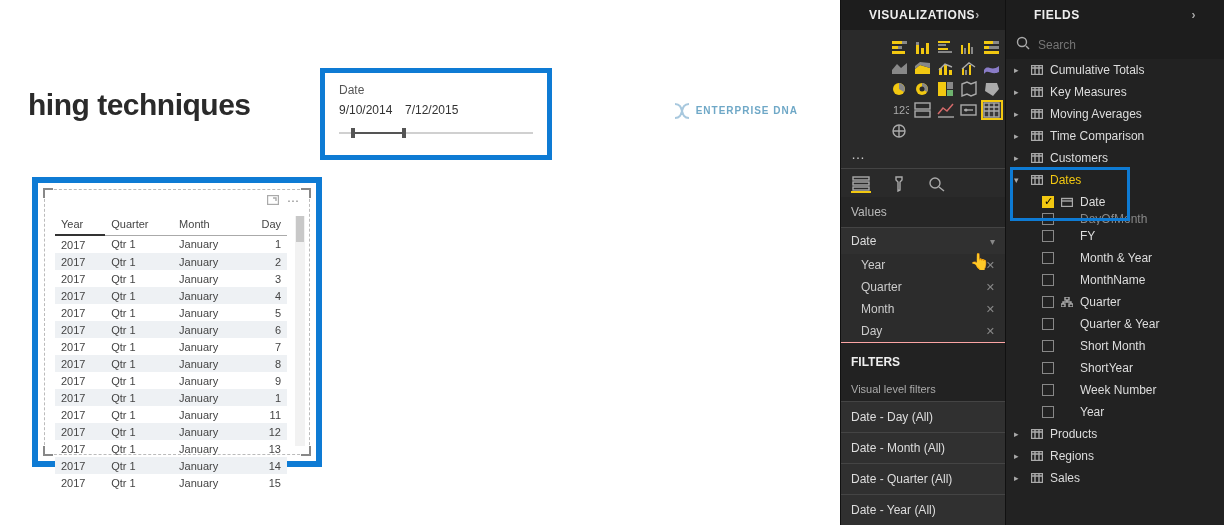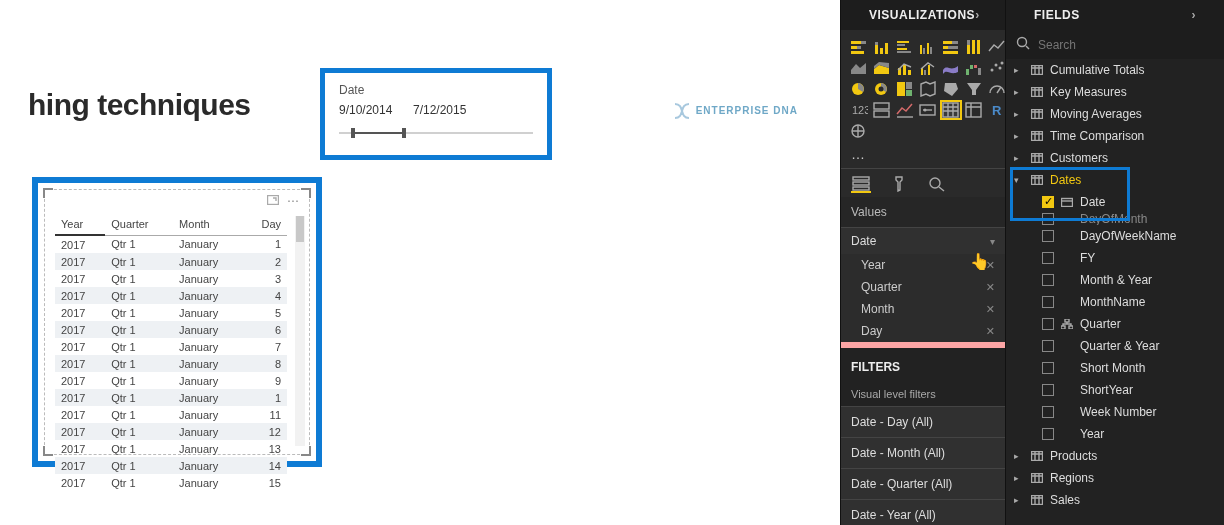--- a/index.html
+++ b/index.html
@@ -4,21 +4,21 @@
 <style>
   * { box-sizing: border-box; margin: 0; padding: 0; font-family: "Segoe UI", Arial, sans-serif; }
   html, body { width: 1224px; height: 525px; background: #fff; overflow: hidden; }
   .canvas { position: absolute; left: 0; top: 0; width: 840px; height: 525px; background: #fff; }
   .title { position: absolute; left: 0; top: 88px; font-size: 30px; font-weight: 800; color: #2a2a2a; letter-spacing: -0.5px; padding-left: 28px; }
   .logo { position: absolute; right: 42px; top: 102px; font-size: 10px; color: #6fa8c7; letter-spacing: 1px; font-weight: 700; }
   .logo svg { vertical-align: middle; margin-right: 4px; }
 
   .slicer-frame { position: absolute; left: 320px; top: 68px; width: 232px; height: 92px; border: 5px solid #0e7bd4; background: #fff; }
   .slicer-label { font-size: 12px; color: #555; margin: 10px 0 6px 14px; }
-  .slicer-dates { display: flex; gap: 12px; margin-left: 14px; font-size: 12px; color: #333; }
+  .slicer-dates { display: flex; gap: 4px; margin-left: 14px; font-size: 12px; color: #333; }
   .slicer-dates span { display:inline-block; width: 62px; }
   .slicer-bar { position: relative; margin: 10px 14px 0 14px; height: 12px; }
   .slicer-track { position: absolute; top: 5px; left: 0; right: 0; height: 2px; background: #d0d0d0; }
   .slicer-fill { position: absolute; top: 5px; left: 12px; width: 53px; height: 2px; background: #555; }
   .slicer-handle { position: absolute; top: 1px; width: 4px; height: 10px; background: #555; }
   .slicer-h1 { left: 12px; }
   .slicer-h2 { left: 63px; }
 
   .table-frame { position: absolute; left: 32px; top: 177px; width: 290px; height: 290px; border: 6px solid #0e7bd4; background: #fff; }
   .table-wrap { position: absolute; inset: 6px; border: 1px dashed #bbb; background: #fff; }
@@ -36,35 +36,35 @@
   table.data td:last-child, table.data th:last-child { text-align: right; }
   .vscroll { position: absolute; right: 4px; top: 26px; bottom: 8px; width: 10px; background: #f2f2f2; }
   .vthumb { position: absolute; top: 0; left: 1px; width: 8px; height: 26px; background: #c8c8c8; }
 
   
   .vis-panel { position: absolute; left: 840px; top: 0; width: 165px; height: 525px; background: #2a2a2a; color: #ccc; font-size: 12px; border-left: 1px solid #111; }
   .fields-panel { position: absolute; left: 1005px; top: 0; width: 219px; height: 525px; background: #222; color: #ccc; font-size: 12px; border-left: 1px solid #111; }
   .panel-header { height: 30px; line-height: 30px; padding: 0 28px; font-weight: 700; font-size: 12px; letter-spacing: 0.5px; color: #eee; background: #1d1d1d; display:flex; justify-content:space-between; align-items:center; }
   .panel-header .chev { color: #aaa; }
 
-  .viz-grid { display: grid; grid-template-columns: repeat(7, 20px); gap: 3px; padding: 8px 8px 4px 8px; }
+  .viz-grid { display: grid; grid-template-columns: repeat(7, 20px); gap: 3px; padding: 8px 8px 4px 8px; margin-left: 41px; }
   .viz-cell { width: 20px; height: 18px; display:flex; align-items:center; justify-content:center; }
   .viz-cell svg { width: 18px; height: 16px; }
   .viz-sel { outline: 2px solid #f2c811; outline-offset: -1px; background:#3a3a3a; }
   .viz-more { padding: 2px 10px 6px 10px; color: #ccc; font-size: 14px; letter-spacing: 2px; }
 
   .well-tabs { display:flex; gap: 18px; padding: 6px 10px 4px 10px; border-top: 1px solid #444; }
   .well-tabs .tab { width: 20px; height: 18px; display:flex; align-items:center; justify-content:center; }
   .well-tabs .active { border-bottom: 2px solid #f2c811; }
   .section-label { padding: 8px 10px 8px 10px; color: #bbb; background: #262626; font-size: 12px; }
   .well-row { padding: 6px 10px; color: #ddd; display:flex; justify-content:space-between; align-items:center; background:#303030; border-top:1px solid #444;}
   .well-sub { padding: 4px 10px 4px 20px; color: #ccc; display:flex; justify-content:space-between; align-items:center; background:#2c2c2c; }
   .well-sub .x { color:#888; font-size:11px; }
   .cursor-hand { position:absolute; left: 970px; top: 252px; color:#fff; pointer-events:none; font-size:16px; }
-  .filters-hdr { padding: 12px 10px 8px 10px; font-weight:700; color:#eee; background:#222; border-top:6px solid #fca5a5;}
+  .filters-hdr { padding: 12px 10px 8px 10px; font-weight:700; color:#eee; background:#222; border-top:1px solid #fca5a5;}
   .filters-sub { padding: 6px 10px; color:#aaa; font-size:11px; background:#222;}
   .filter-row { padding: 8px 10px; background:#303030; border-top:1px solid #444; color:#ddd; }
 
   
   .search-row { display:flex; align-items:center; gap:8px; padding: 6px 10px; background:#1d1d1d; }
   .search-row input { flex:1; background:transparent; border:none; color:#e5e5e5; font-size:12px; outline:none; }
   .field-item { display:flex; align-items:center; gap:6px; padding:4px 8px 4px 16px; color:#ddd; }
   .field-item.top { padding-left: 8px; }
   .field-item .caret { width:10px; color:#aaa; font-size:9px; }
   .field-item .ticon { width:14px; display:inline-flex; justify-content:center; color:#aaa; }
@@ -579,25 +579,20 @@
       <span class="ticon"></span>
       <span>DayOfMonth</span>
     </div>
     <div class="hl-box" style="left:4px; top:-2px; width:120px; height:54px;"></div>
   </div>
 
   <div id="dates-children">
       <div class="field-item field-indent">
         <span class="chk"></span>
         <span class="ticon"></span>
-        <span>DayOfWeekName</span>
-      </div>
-      <div class="field-item field-indent">
-        <span class="chk"></span>
-        <span class="ticon"></span>
         <span>FY</span>
       </div>
       <div class="field-item field-indent">
         <span class="chk"></span>
         <span class="ticon"></span>
         <span>Month &amp; Year</span>
       </div>
       <div class="field-item field-indent">
         <span class="chk"></span>
         <span class="ticon"></span>

